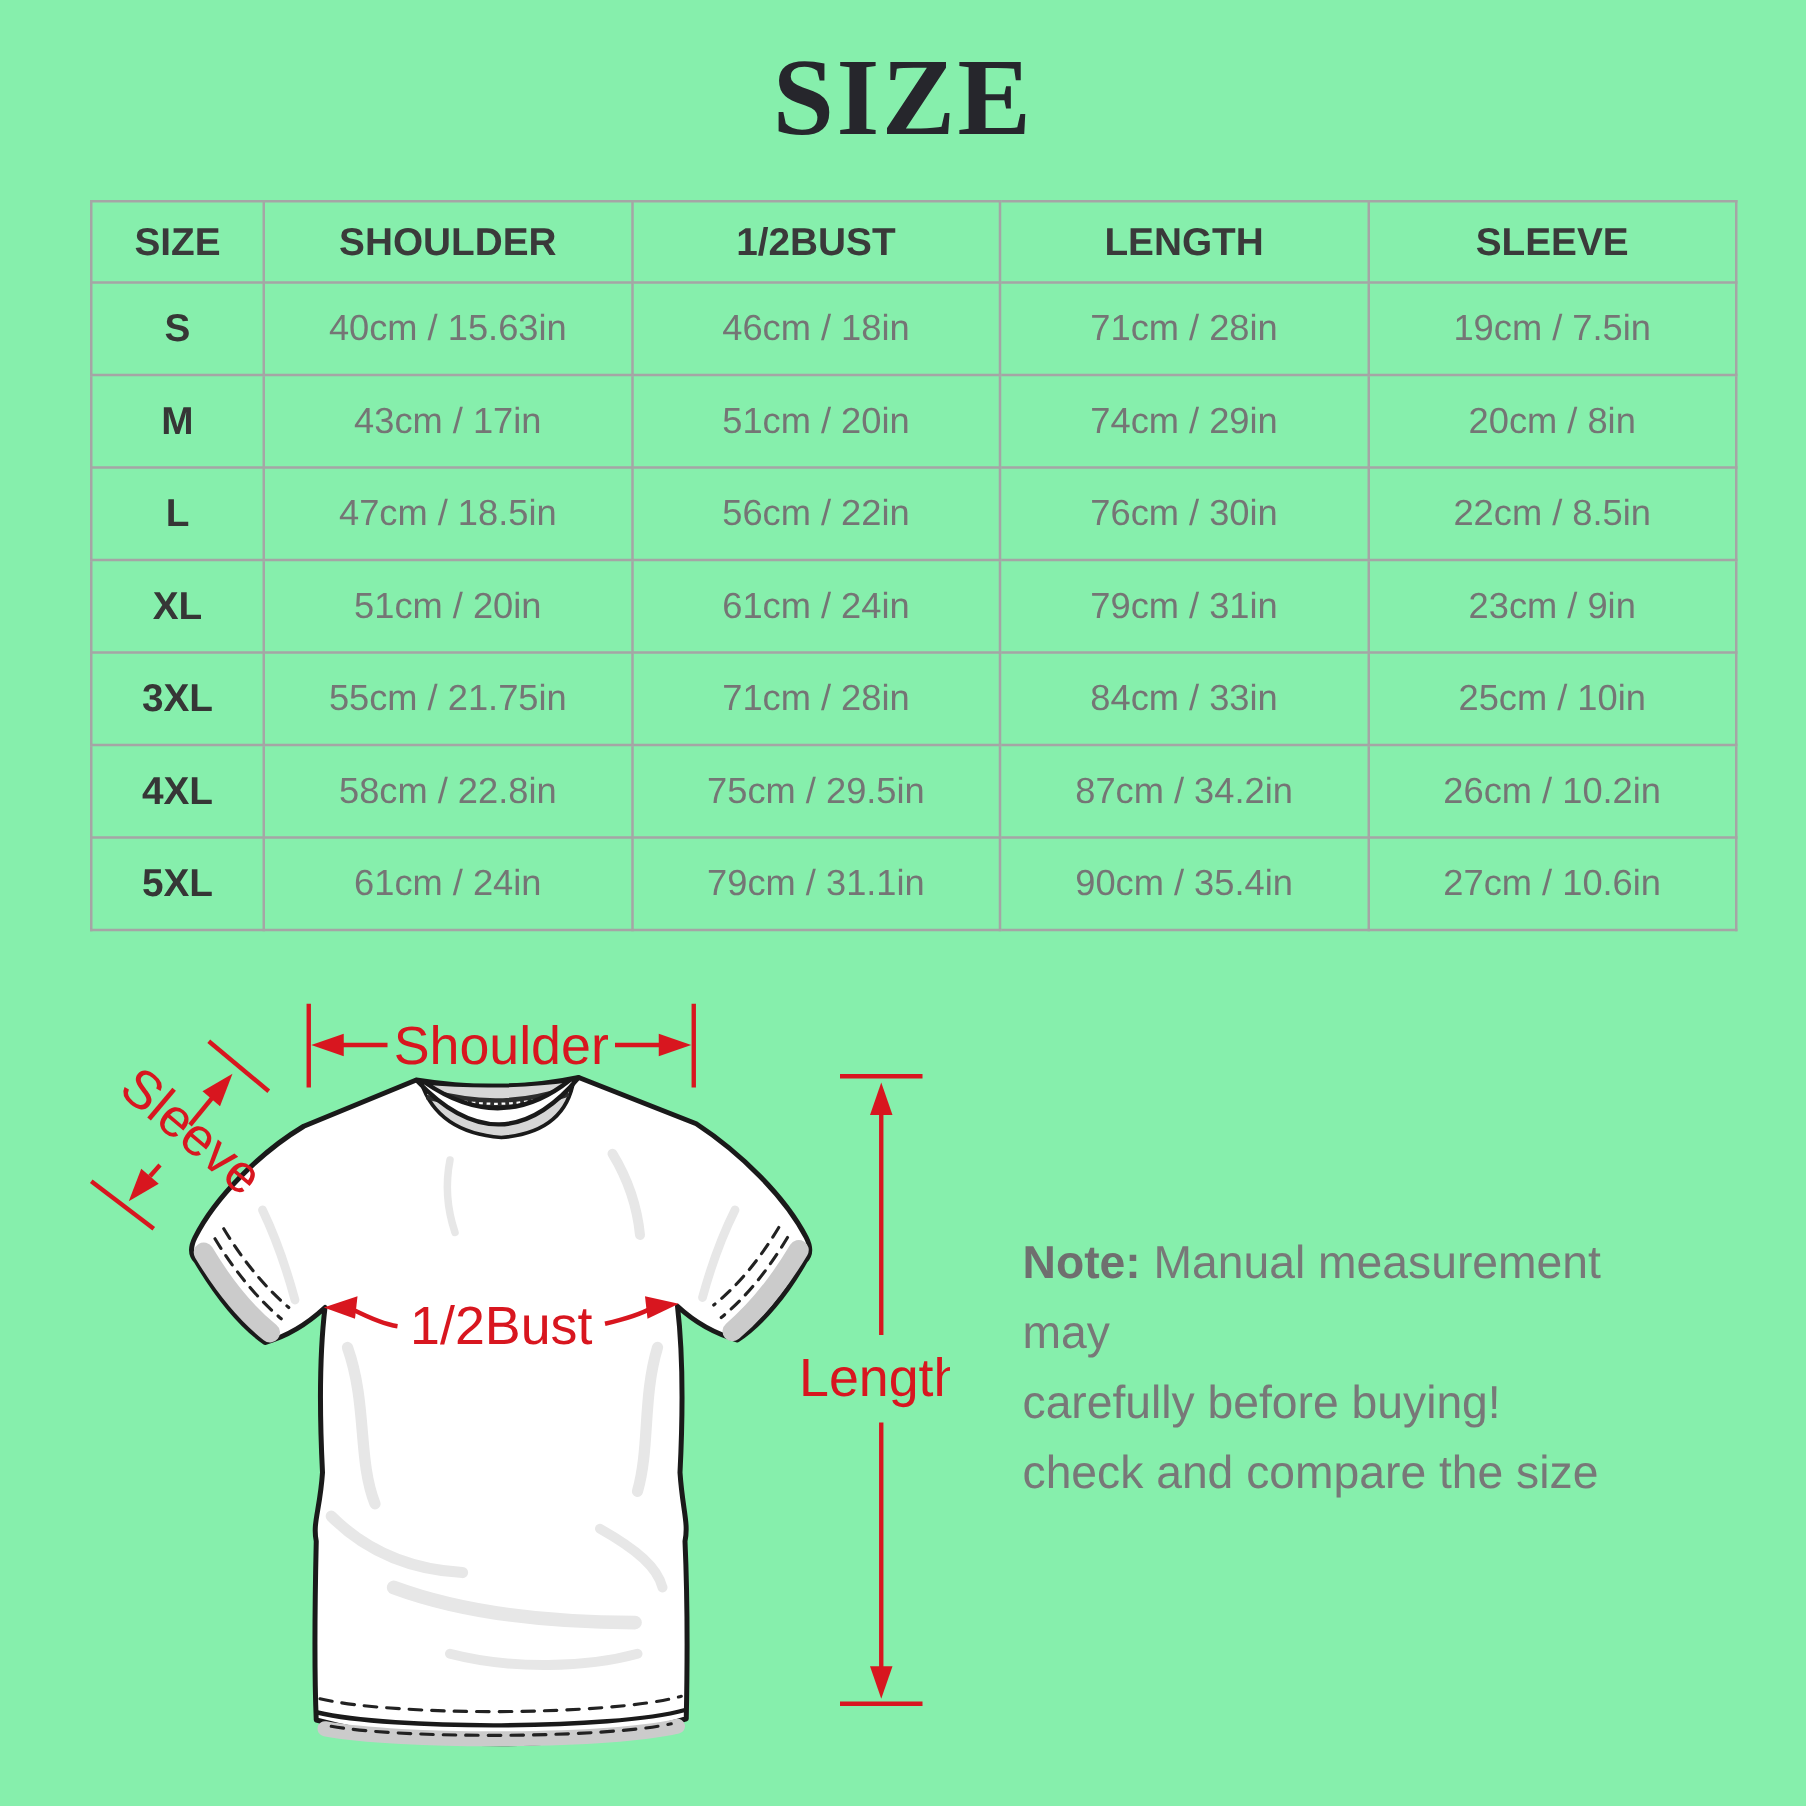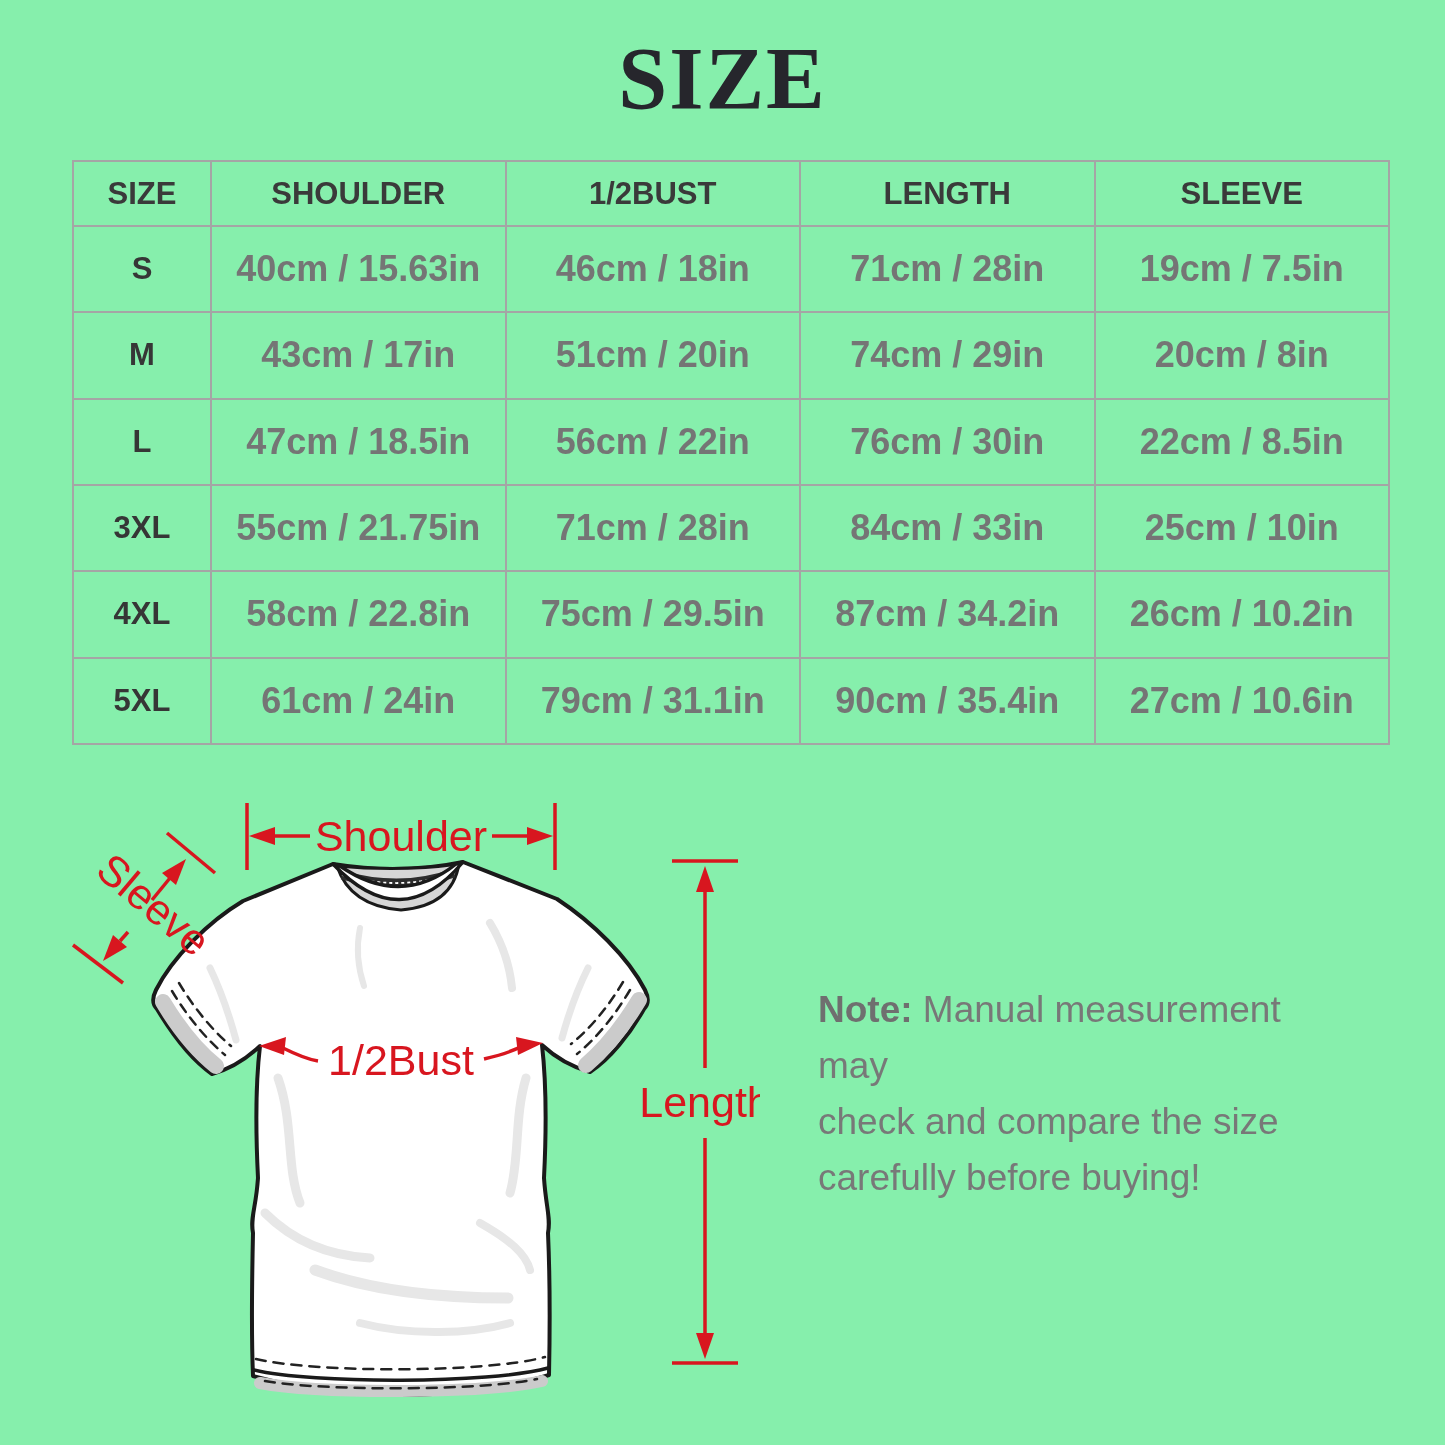--- a/index.html
+++ b/index.html
@@ -15,21 +15,21 @@
   table.size-table{
     position:absolute;left:72px;top:160px;width:1318px;height:585px;
     border-collapse:collapse;table-layout:fixed;
   }
   table.size-table td,table.size-table th{
     border:2px solid #a5a5a5;text-align:center;vertical-align:middle;padding:0;
   }
   table.size-table col.c-size{width:138px;}
   table.size-table th{font-size:31px;font-weight:700;color:#3a3a3a;height:63px;}
   td.size-cell{font-size:31px;font-weight:700;color:#363636;}
-  td.value-cell{font-size:36px;font-weight:700;color:#757575;}
+  td.value-cell{font-size:29px;font-weight:400;color:#757575;}
   .shirt-wrap{position:absolute;left:60px;top:778px;width:700px;height:650px;}
   .note-block{
     position:absolute;left:818px;top:982px;width:540px;
     font-size:37px;line-height:56px;color:#787878;
   }
   .note-block .bold{font-weight:700;color:#6f6f6f;}
   svg text.red-label{
     font-family:"Liberation Sans",sans-serif;font-size:43px;fill:#d8161f;
   }
 </style>
@@ -71,20 +71,27 @@
         <td class="value-cell">51cm / 20in</td>
         <td class="value-cell">74cm / 29in</td>
         <td class="value-cell">20cm / 8in</td>
       </tr>
       <tr>
         <td class="size-cell">L</td>
         <td class="value-cell">47cm / 18.5in</td>
         <td class="value-cell">56cm / 22in</td>
         <td class="value-cell">76cm / 30in</td>
         <td class="value-cell">22cm / 8.5in</td>
+      </tr>
+      <tr>
+        <td class="size-cell">XL</td>
+        <td class="value-cell">51cm / 20in</td>
+        <td class="value-cell">61cm / 24in</td>
+        <td class="value-cell">79cm / 31in</td>
+        <td class="value-cell">23cm / 9in</td>
       </tr>
       <tr>
         <td class="size-cell">3XL</td>
         <td class="value-cell">55cm / 21.75in</td>
         <td class="value-cell">71cm / 28in</td>
         <td class="value-cell">84cm / 33in</td>
         <td class="value-cell">25cm / 10in</td>
       </tr>
       <tr>
         <td class="size-cell">4XL</td>
@@ -201,17 +208,17 @@
         <text class="red-label" x="645" y="339" text-anchor="middle" stroke="none">Length</text>
         <line x1="645" y1="360" x2="645" y2="558" stroke-width="3.5"></line>
         <polygon points="645,581 636,555 654,555" stroke="none"></polygon>
         <line x1="612" y1="585" x2="678" y2="585" stroke-width="3.5"></line>
       </g>
     </svg>
   </div>
 
   <div class="note-block">
     <div><span class="bold">Note:</span> <span>Manual measurement may</span></div>
+    <div>carefully before buying!</div>
     <div>check and compare the size</div>
-    <div>carefully before buying!</div>
   </div>
 
 </div>
 
 </body></html>

